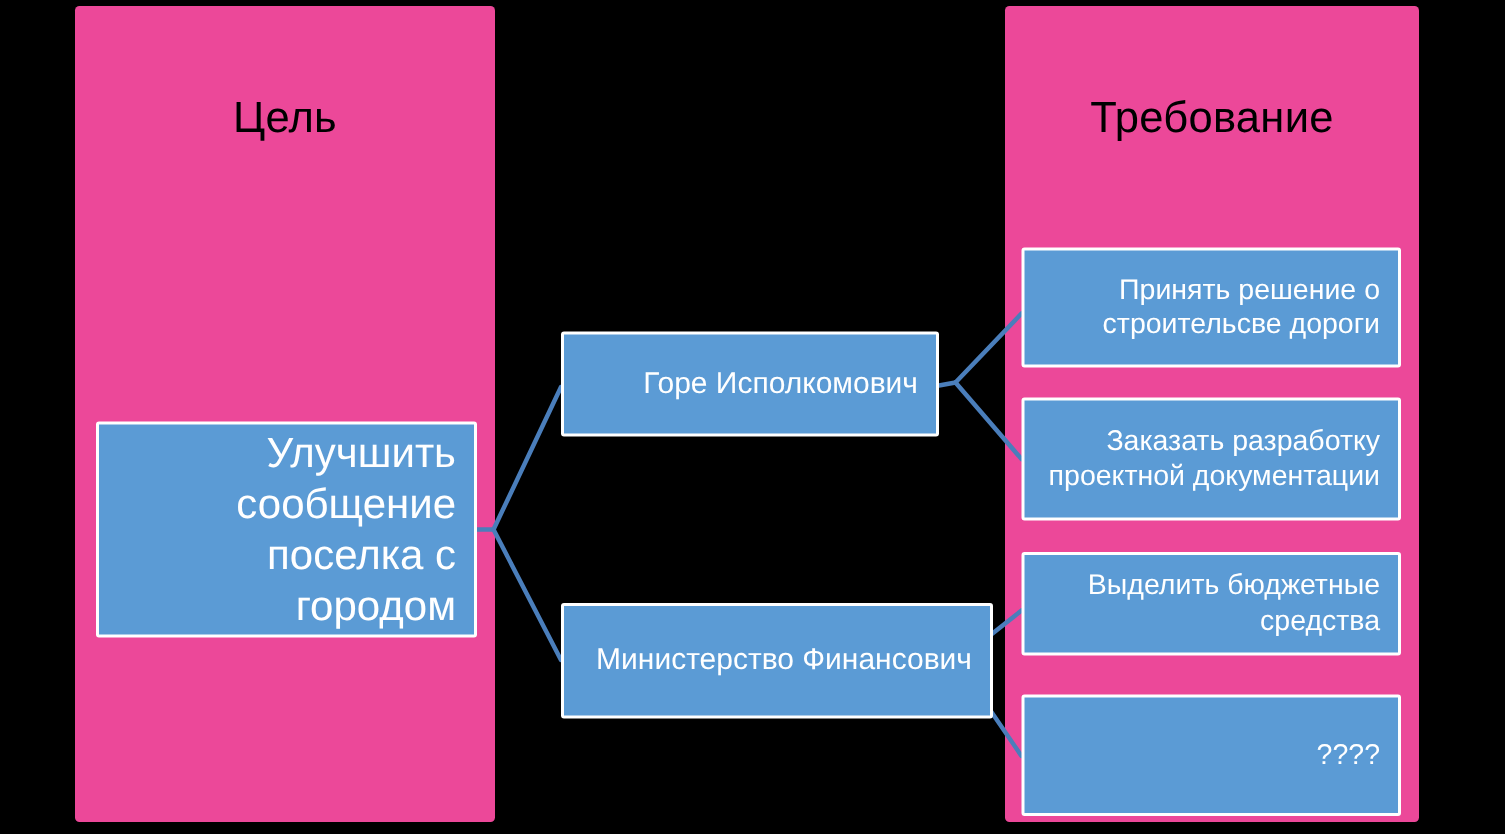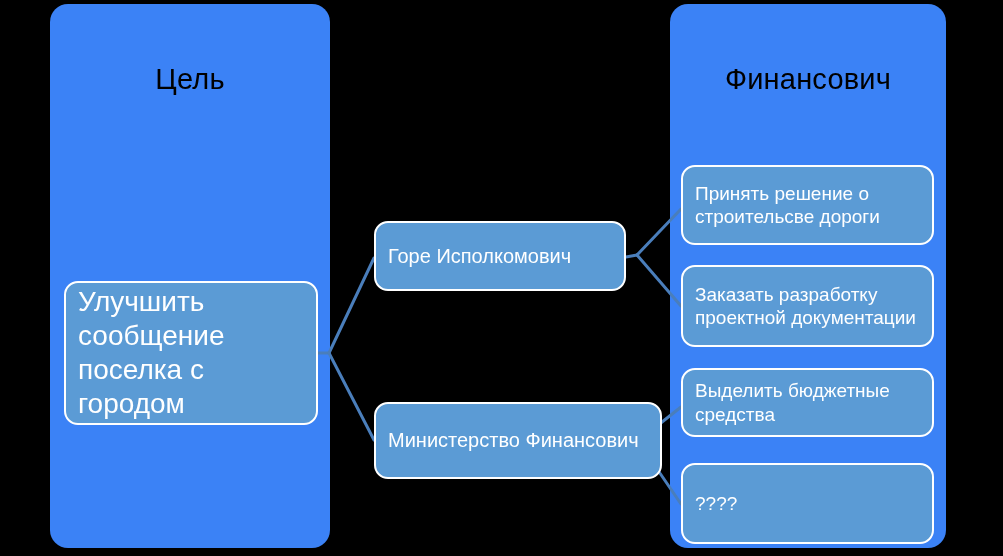--- a/index.html
+++ b/index.html
@@ -16,22 +16,22 @@
   .canvas {
     position: relative;
     width: 1003px;
     height: 556px;
     background: #000000;
   }
 
   
   .panel {
     position: absolute;
-    background: #3b82f6;
-    border-radius: 18px;
+    background: #ec4899;
+    border-radius: 3px;
   }
   #panel-goal      { left: 50px;  top: 4px; width: 280px; height: 544px; }
   #panel-addressee { left: 364px; top: 4px; width: 274px; height: 544px; }
   #panel-demand    { left: 670px; top: 4px; width: 276px; height: 544px; }
 
   .panel-title {
     position: absolute;
     left: 0;
     right: 0;
     top: 58px;
@@ -51,26 +51,26 @@
     width: 1003px;
     height: 556px;
     pointer-events: none;
   }
 
   
   .node {
     position: absolute;
     background: #5B9BD5;
     border: 2px solid #FFFFFF;
-    border-radius: 14px;
+    border-radius: 2px;
     box-sizing: border-box;
     display: flex;
     align-items: center;
     justify-content: center;
-    text-align: left;
+    text-align: right;
     color: #FFFFFF;
     padding: 4px 12px;
     line-height: 1.22;
   }
   .node span { display: block; width: 100%; }
 
   #node-goal {
     left: 64px; top: 281px; width: 254px; height: 144px;
     font-size: 28px;
   }
@@ -103,21 +103,21 @@
 <body>
 
 <div class="canvas">
 
   <div class="panel" id="panel-goal">
     <div class="panel-title">Цель</div>
   </div>
 
 
   <div class="panel" id="panel-demand">
-    <div class="panel-title">Финансович</div>
+    <div class="panel-title">Требование</div>
   </div>
 
   <svg class="connectors" viewBox="0 0 1003 556" width="1003" height="556">
     <g stroke="#4A7EBB" stroke-width="3" fill="none" stroke-linecap="round">
 
       <path d="M318,353 L329,353"></path>
       <path d="M329,353 L374,258"></path>
       <path d="M329,353 L374,440"></path>
 
       <path d="M626,257 L637,255"></path>

